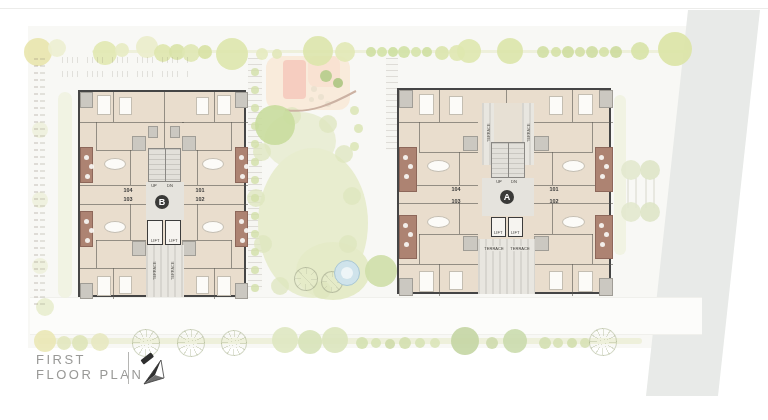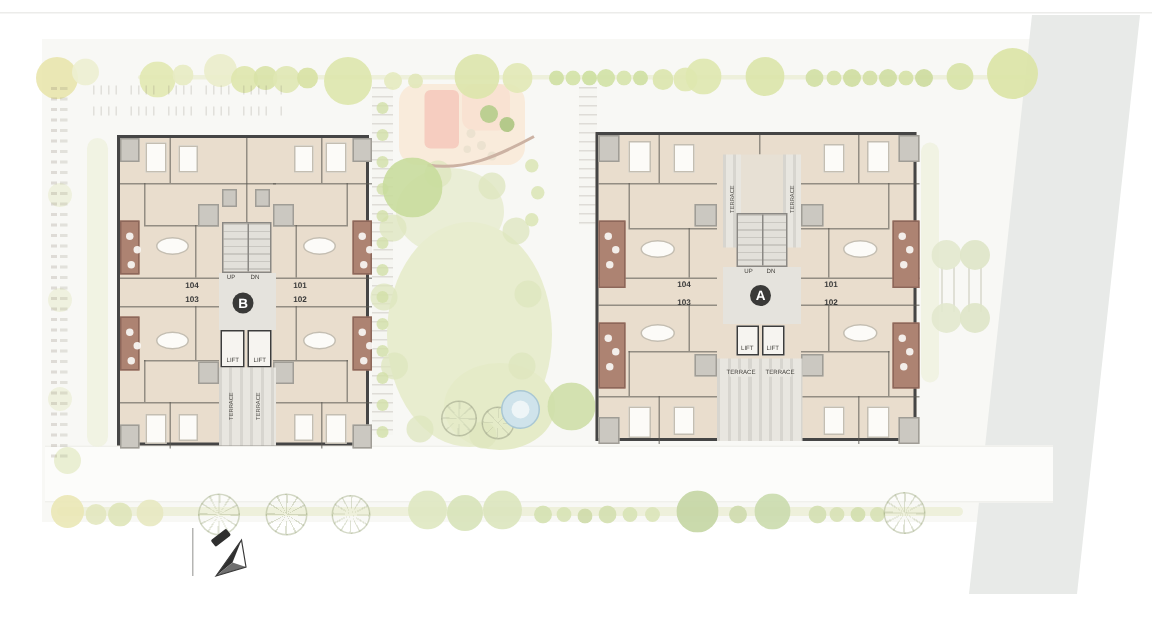--- a/index.html
+++ b/index.html
@@ -561,20 +561,24 @@
     <div class="abs corridor-v" style="left:79px;top:149px;width:57px;height:55px;"></div>
     <div class="abs lbl chip sz-tiny" style="left:82px;top:154px;width:26px;height:9px;">TERRACE</div>
     <div class="abs lbl chip sz-tiny" style="left:108px;top:154px;width:26px;height:9px;">TERRACE</div>
 
     <div class="abs lbl sz-unit" style="left:48px;top:95px;width:18px;height:9px;">104</div>
     <div class="abs lbl sz-unit" style="left:48px;top:107px;width:18px;height:9px;">103</div>
     <div class="abs lbl sz-unit" style="left:146px;top:95px;width:18px;height:9px;">101</div>
     <div class="abs lbl sz-unit" style="left:146px;top:107px;width:18px;height:9px;">102</div>
   </div>
 
+  <div class="abs" id="plan-title">
+    <div>FIRST</div>
+    <div>FLOOR PLAN</div>
+  </div>
   <div class="abs" id="title-divider"></div>
   <svg class="abs" style="left:134px;top:350px;" width="36" height="38" viewBox="0 0 36 38">
     <rect x="7" y="6" width="13" height="5.5" rx="1" transform="rotate(-38 13 9)" fill="#2f2f2f"></rect>
     <path d="M10 34 L27 10 L21 25 Z" fill="#2f2f2f"></path>
     <path d="M10 34 L21 25 L30 28 Z" fill="#6f6f6f"></path>
     <path d="M10 34 L27 10 L30 28 Z" fill="none" stroke="#3a3a3a" stroke-width="0.8"></path>
   </svg>
 
 </div>
 

